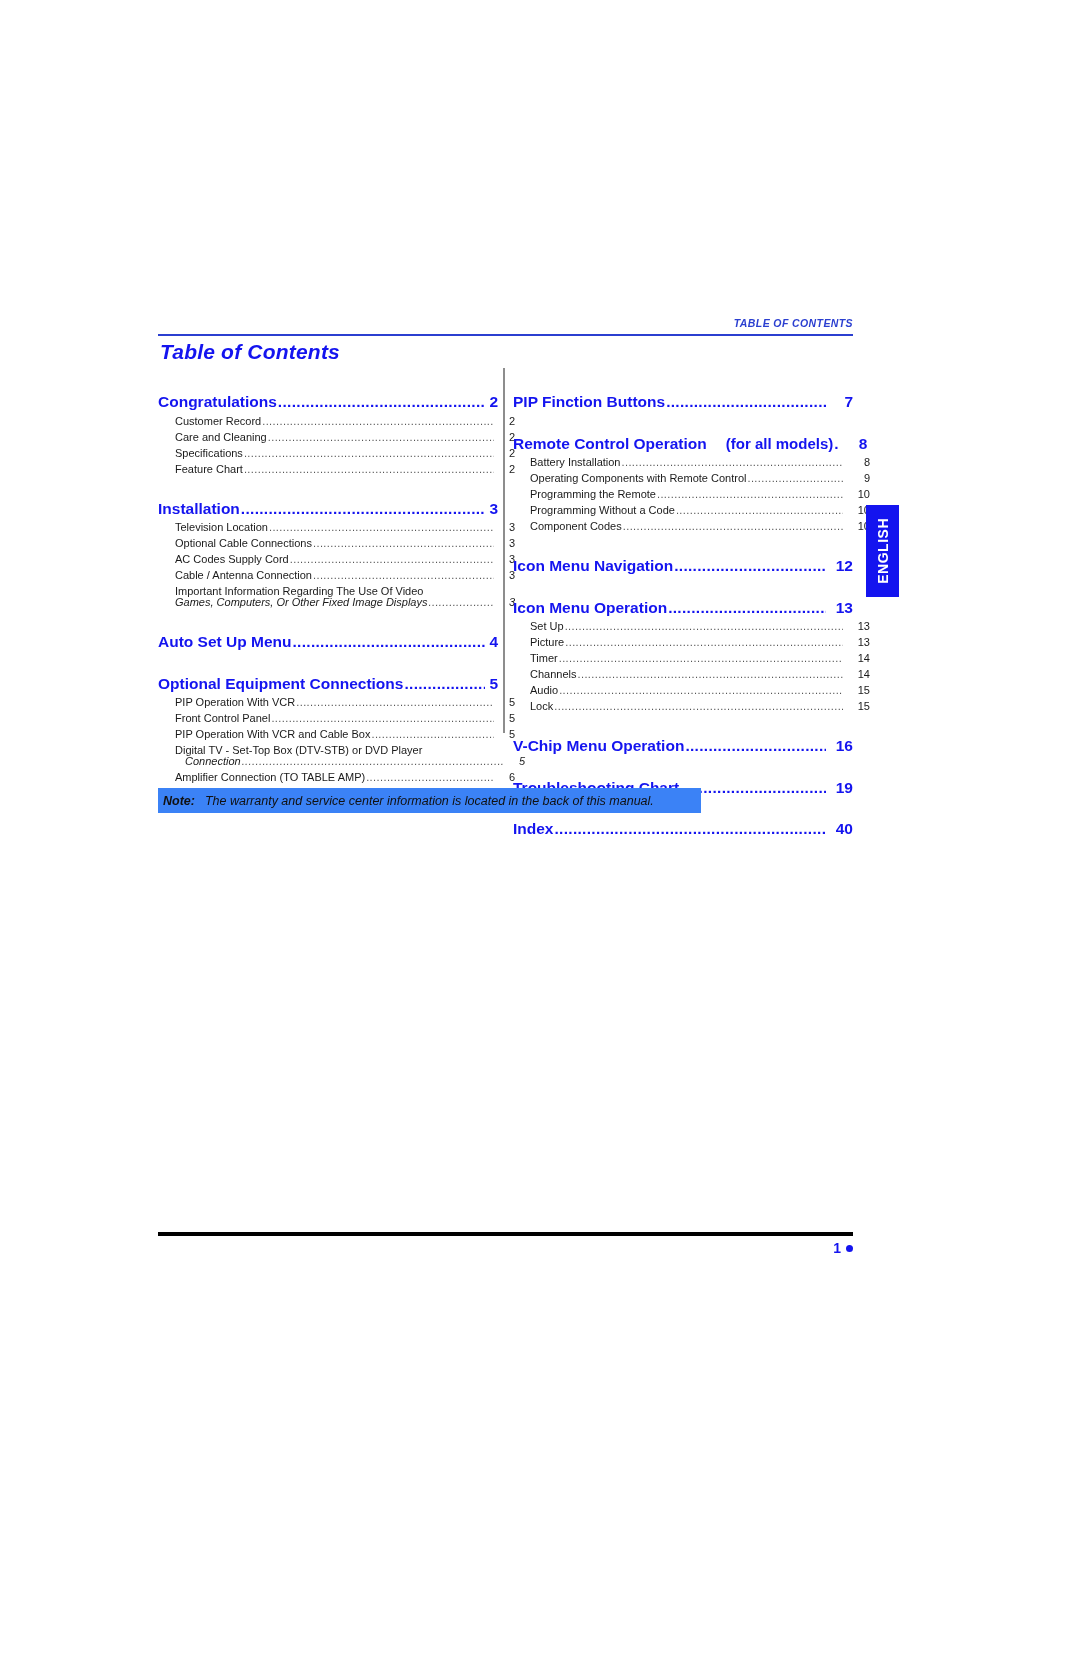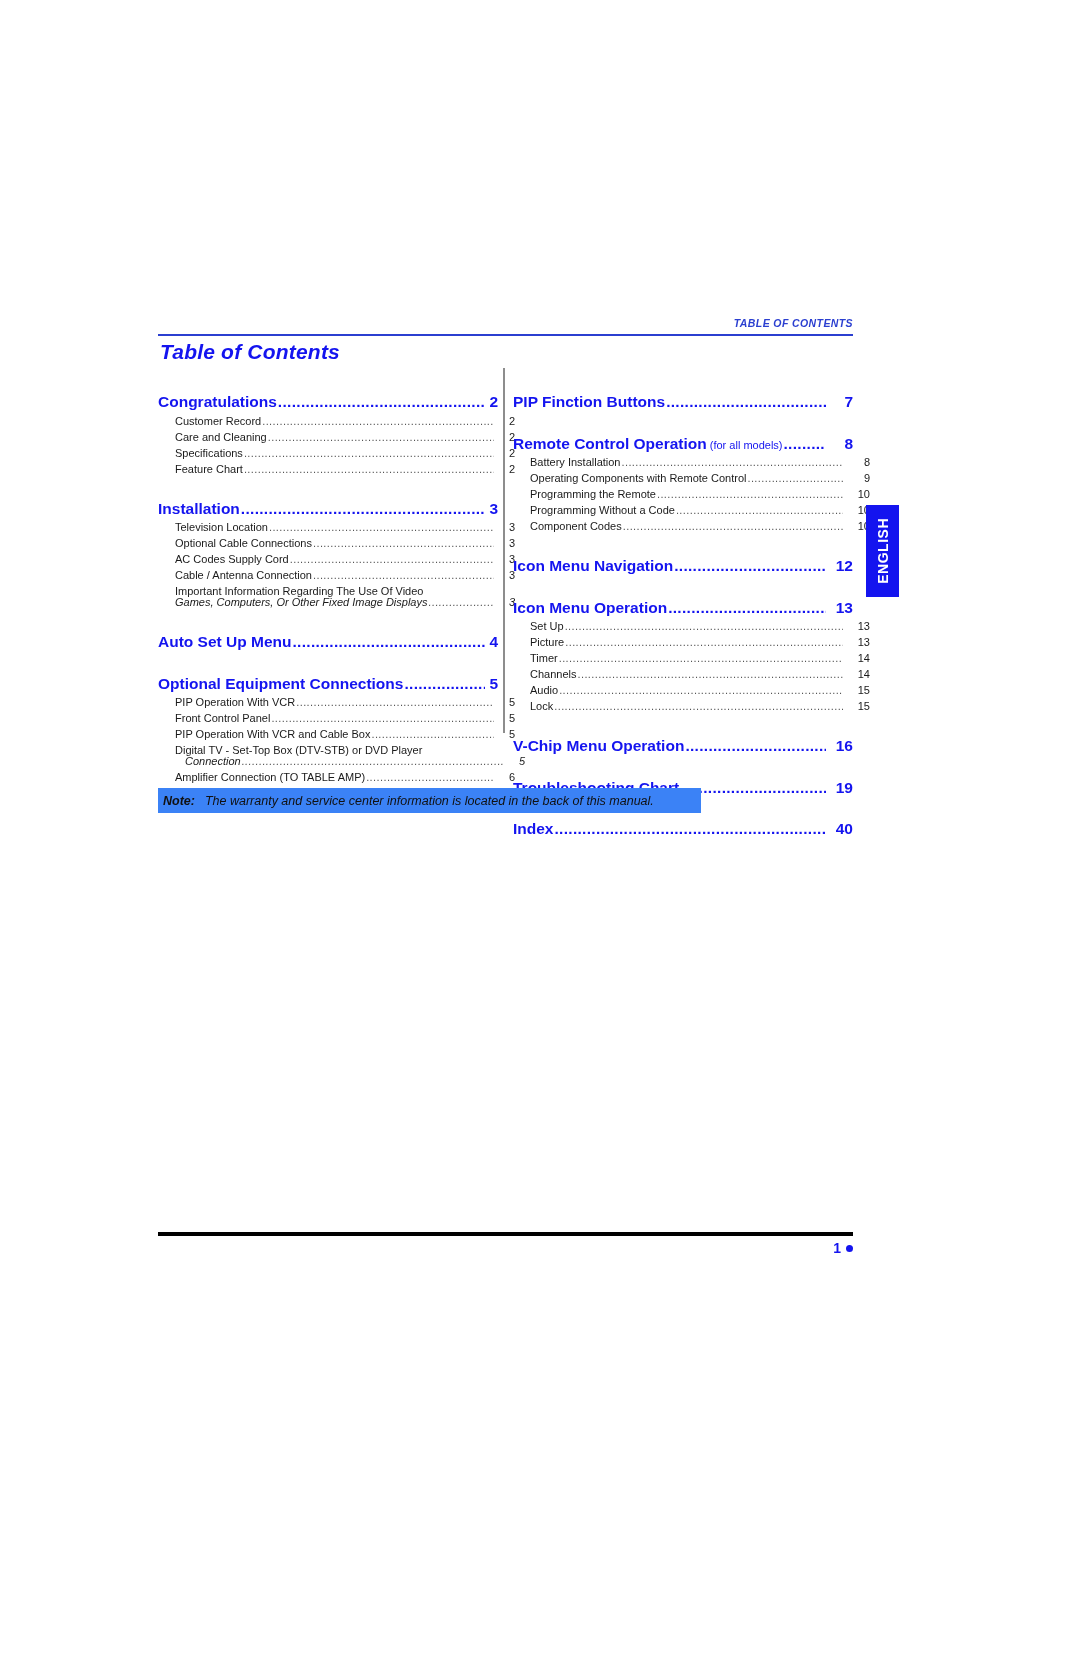--- a/index.html
+++ b/index.html
@@ -99,24 +99,24 @@
     color: #1414ef;
     font-weight: bold;
     font-size: 15.5px;
     margin-top: 26px;
     margin-bottom: 6px;
   }
   .row.major .dots { font-weight: bold; letter-spacing: .3px; }
   .row.major .pg { min-width: 12px; }
 
   .row.major .qual {
-    font-size: 11px;
-    font-weight: normal;
-    white-space: nowrap;
-    padding-left: 3px;
+    font-size: 15px;
+    font-weight: bold;
+    white-space: nowrap;
+    padding-left: 19px;
   }
 
   
   .row.minor {
     color: #1a1a1a;
     font-weight: normal;
     font-size: 11px;
     margin-top: 5px;
     padding-left: 17px;
     align-items: flex-end;

